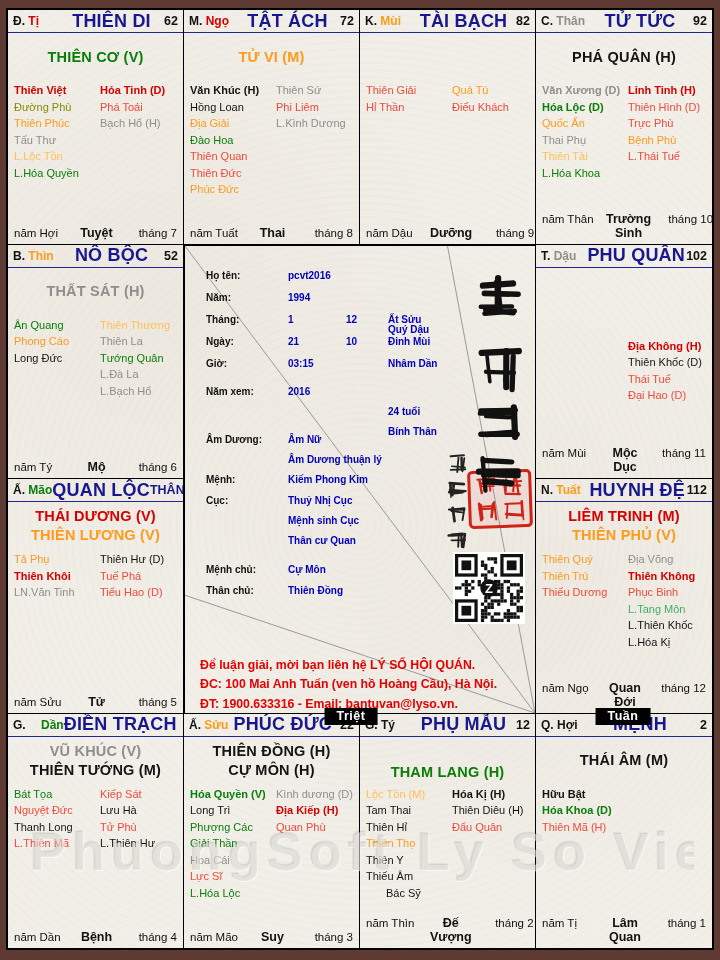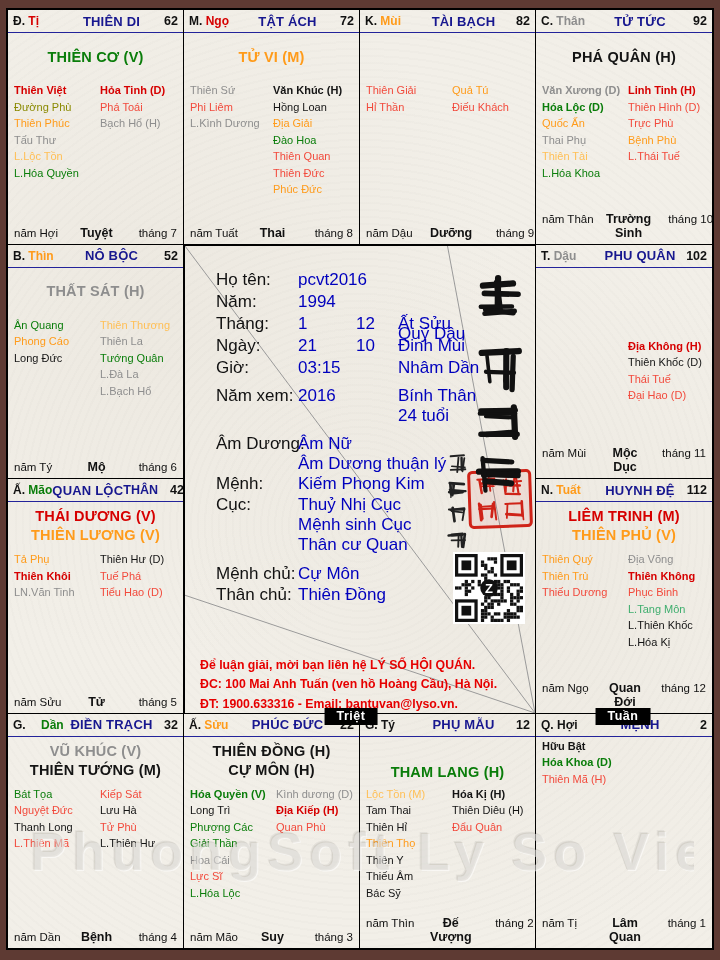--- a/index.html
+++ b/index.html
@@ -11,38 +11,38 @@
       radial-gradient(circle at 74% 62%, rgba(150,130,100,0.05), transparent 45%),
       repeating-radial-gradient(circle at 50% 55%, rgba(0,0,0,0.012) 0 2px, transparent 2px 7px),
       #f2efe8;}
   #grid{display:grid;width:100%;height:100%;grid-template-columns:repeat(4,1fr);grid-template-rows:repeat(4,1fr);}
   .cell{position:relative;border-right:1px solid #000;border-bottom:1px solid #000;box-sizing:border-box;overflow:hidden;}
   .cell.lastcol{border-right:none}
   .cell.lastrow{border-bottom:none}
   .hdr{display:flex;align-items:center;height:23px;padding:0 5px;border-bottom:1px solid #23239a;
     box-sizing:border-box;font-weight:bold;}
   .canchi{font-size:12px;width:54px;white-space:nowrap;color:#111}
-  .house{flex:1;text-align:center;font-size:13px;color:#17178f;white-space:nowrap;letter-spacing:.2px}
+  .house{flex:1;text-align:center;font-size:18px;color:#17178f;white-space:nowrap;letter-spacing:.2px}
   .body{font-size:12.5px;color:#17178f;margin-right:4px;white-space:nowrap}
   .num{min-width:22px;text-align:right;font-size:12.5px;color:#111}
   .mains{height:48px;display:flex;flex-direction:column;align-items:center;justify-content:center;
     font-weight:bold;font-size:14.5px;line-height:19px;letter-spacing:.2px;white-space:nowrap}
   .stars{display:flex;padding:1px 0 0 6px;font-size:11px;line-height:16.5px}
   .col{display:flex;flex-direction:column}
   .col.l{flex:0 0 86px}
   .col.r{flex:1}
   .star{white-space:nowrap}
   .star.b{font-weight:bold}
   .ftr{position:absolute;left:0;right:0;bottom:4px;display:flex;align-items:baseline;padding:0 6px;font-size:11.5px;color:#111}
   .ftr .year{flex:0 0 64px}
   .ftr .stage{flex:1;text-align:center;font-weight:bold;font-size:12.5px}
   .ftr .month{flex:0 0 62px;text-align:right}
   .center{grid-area:2/2/4/4;position:relative;border:1px solid #000;box-sizing:border-box;}
   .lines{position:absolute;left:0;top:0;width:100%;height:100%;pointer-events:none;z-index:0}
-  .row{position:absolute;left:11px;width:100%;height:18px;font-size:17px;font-weight:normal;z-index:2}
+  .row{position:absolute;left:1px;width:100%;height:18px;font-size:10px;font-weight:bold;z-index:2}
   .row .lbl{position:absolute;left:20px;color:#111;white-space:nowrap}
   .row .v{position:absolute;color:#0000bd;white-space:nowrap}
   .contact{position:absolute;left:15px;top:410px;font-size:12.3px;font-weight:bold;line-height:19.5px;white-space:nowrap;z-index:3}
   .badge{position:absolute;transform:translateX(-50%);background:#000;color:#fff;font-weight:bold;
     font-size:12.5px;padding:1px 12px 2px 12px;z-index:6;letter-spacing:.5px;white-space:nowrap}
   .watermark{position:absolute;left:22px;top:810px;width:664px;font-size:54px;font-weight:bold;letter-spacing:6px;
     color:rgba(90,80,60,0.10);text-shadow:1px 1px 0 rgba(255,255,255,0.55),-1px -1px 0 rgba(0,0,0,0.05);
     white-space:nowrap;overflow:hidden;z-index:2;pointer-events:none}
   .glyph{position:absolute;z-index:3}
   .seal{position:absolute;border:3px solid #cf2318;border-radius:5px;background:rgba(207,35,24,0.07);
@@ -87,34 +87,34 @@
       <div class="cell" style="grid-area: 1 / 2 / 2 / 3;">
         <div class="hdr">
           <span class="canchi"><span>M. </span><span style="color: rgb(214, 0, 0);">Ngọ</span></span>
           <span class="house">TẬT ÁCH</span>
           <span class="num">72</span>
         </div>
         <div class="mains">
           <div style="color: rgb(255, 155, 26);">TỬ VI (M)</div>
         </div>
         <div class="stars">
-          <div class="col r">
-            <div class="star" style="color: rgb(142, 142, 142);">Thiên Sứ</div>
-            <div class="star" style="color: rgb(242, 74, 60);">Phi Liêm</div>
-            <div class="star" style="color: rgb(142, 142, 142);">L.Kình Dương</div>
-          </div>
           <div class="col l">
             <div class="star b" style="color: rgb(20, 20, 20);">Văn Khúc (H)</div>
             <div class="star" style="color: rgb(20, 20, 20);">Hồng Loan</div>
             <div class="star" style="color: rgb(255, 155, 26);">Địa Giải</div>
             <div class="star" style="color: rgb(10, 125, 10);">Đào Hoa</div>
             <div class="star" style="color: rgb(242, 74, 60);">Thiên Quan</div>
             <div class="star" style="color: rgb(242, 74, 60);">Thiên Đức</div>
             <div class="star" style="color: rgb(255, 155, 26);">Phúc Đức</div>
           </div>
+          <div class="col r">
+            <div class="star" style="color: rgb(142, 142, 142);">Thiên Sứ</div>
+            <div class="star" style="color: rgb(242, 74, 60);">Phi Liêm</div>
+            <div class="star" style="color: rgb(142, 142, 142);">L.Kình Dương</div>
+          </div>
         </div>
         <div class="ftr">
           <span class="year">năm Tuất</span>
           <span class="stage">Thai</span>
           <span class="month">tháng 8</span>
         </div>
       </div>
       <div class="cell" style="grid-area: 1 / 3 / 2 / 4;">
         <div class="hdr">
           <span class="canchi"><span>K. </span><span style="color: rgb(255, 155, 26);">Mùi</span></span>
@@ -353,39 +353,42 @@
           <div style="color: rgb(10, 125, 10); margin-top: 24px;">THAM LANG (H)</div>
         </div>
         <div class="stars">
           <div class="col l">
             <div class="star" style="color: rgb(255, 191, 85);">Lộc Tồn (M)</div>
             <div class="star" style="color: rgb(20, 20, 20);">Tam Thai</div>
             <div class="star" style="color: rgb(20, 20, 20);">Thiên Hỉ</div>
             <div class="star" style="color: rgb(255, 155, 26);">Thiên Thọ</div>
             <div class="star" style="color: rgb(20, 20, 20);">Thiên Y</div>
             <div class="star" style="color: rgb(20, 20, 20);">Thiếu Âm</div>
-            <div class="star" style="color: rgb(20, 20, 20);">Bác Sỹ</div>
+            <div class="star" style="color: rgb(20, 20, 20); margin-left: 20px;">Bác Sỹ</div>
           </div>
           <div class="col r">
             <div class="star b" style="color: rgb(20, 20, 20);">Hóa Kị (H)</div>
             <div class="star" style="color: rgb(20, 20, 20);">Thiên Diêu (H)</div>
             <div class="star" style="color: rgb(242, 74, 60);">Đẩu Quân</div>
           </div>
         </div>
         <div class="ftr">
           <span class="year">năm Thìn</span>
           <span class="stage">Đế Vượng</span>
           <span class="month">tháng 2</span>
         </div>
       </div>
       <div class="cell lastcol lastrow" style="grid-area: 4 / 4 / 5 / 5;">
         <div class="hdr">
           <span class="canchi"><span>Q. </span><span style="color: rgb(20, 20, 20);">Hợi</span></span>
           <span class="house">MỆNH</span>
           <span class="num">2</span>
+        </div>
+        <div class="mains">
+          <div style="color: rgb(20, 20, 20);">THÁI ÂM (M)</div>
         </div>
         <div class="stars">
           <div class="col l">
             <div class="star b" style="color: rgb(20, 20, 20);">Hữu Bật</div>
             <div class="star b" style="color: rgb(10, 125, 10);">Hóa Khoa (D)</div>
             <div class="star" style="color: rgb(242, 74, 60);">Thiên Mã (H)</div>
           </div>
         </div>
         <div class="ftr">
           <span class="year">năm Tị</span>
@@ -421,21 +424,21 @@
           <span class="v" style="left: 202px;">Đinh Mùi</span>
         </div>
         <div class="row" style="top: 112px;">
           <span class="lbl">Giờ:</span>
           <span class="v" style="left: 102px;">03:15</span>
           <span class="v" style="left: 202px;">Nhâm Dần</span>
         </div>
         <div class="row" style="top: 140px;">
           <span class="lbl">Năm xem:</span>
           <span class="v" style="left: 102px;">2016</span>
-          <span class="v" style="left: 202px;">Bính Thân</span>
+          <span class="v" style="left: 202px; margin-top: 40px;">Bính Thân</span>
         </div>
         <div class="row" style="top: 160px;">
           <span class="v" style="left: 202px;">24 tuổi</span>
         </div>
         <div class="row" style="top: 188px;">
           <span class="lbl">Âm Dương:</span>
           <span class="v" style="left: 102px;">Âm Nữ</span>
         </div>
         <div class="row" style="top: 208px;">
           <span class="v" style="left: 102px;">Âm Dương thuận lý</span>

